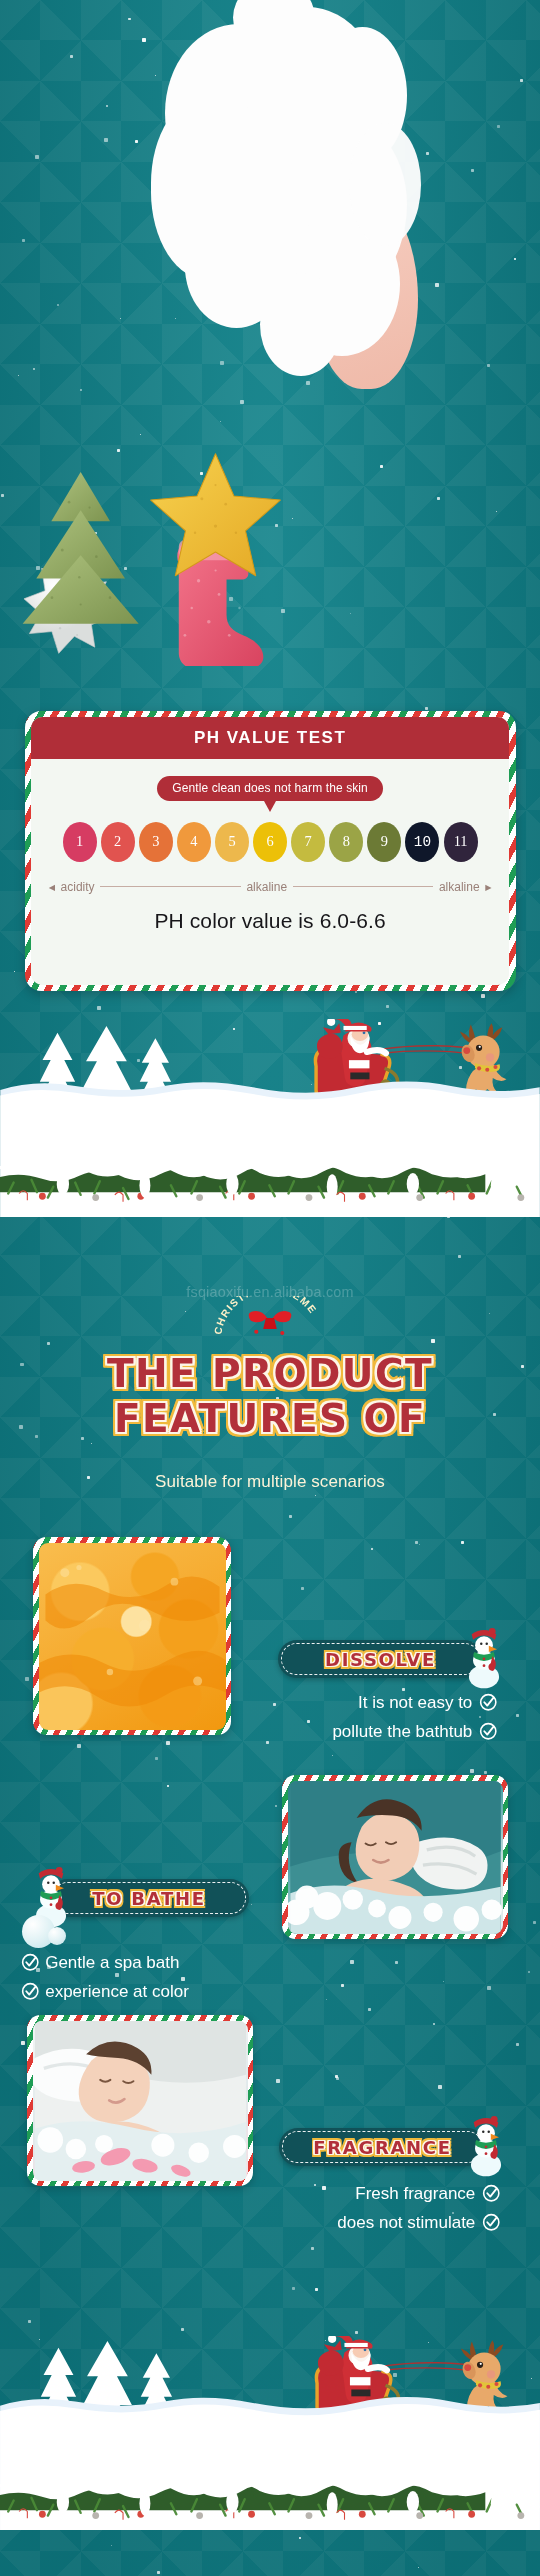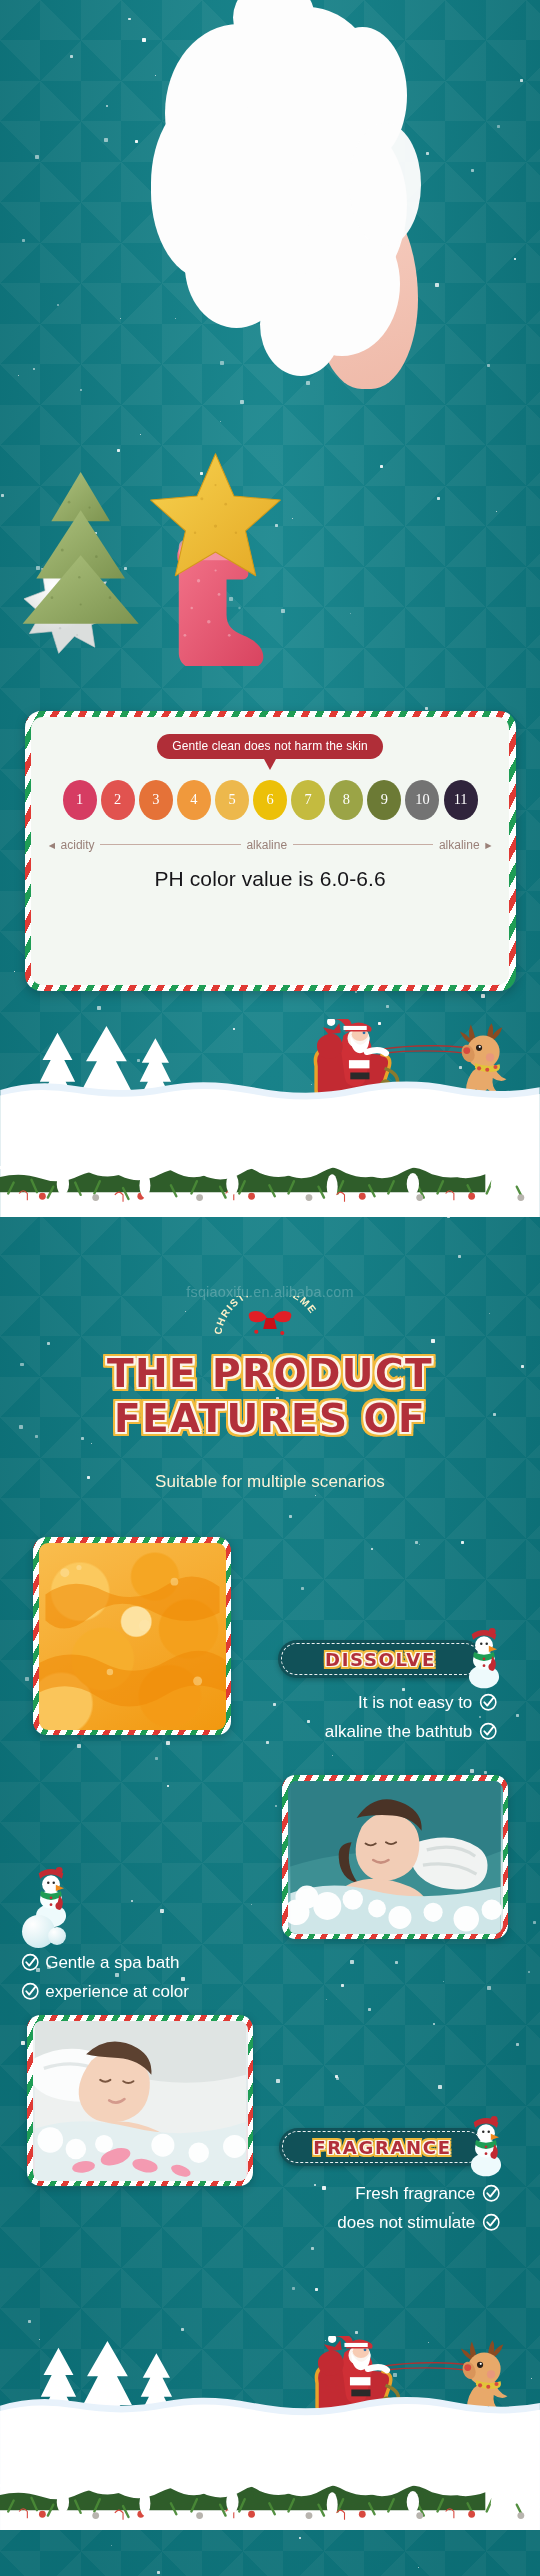--- a/index.html
+++ b/index.html
@@ -503,20 +503,23 @@
               <circle cx="100" cy="50" r="1.6"></circle>
           </g>
         </svg>
       </div>
 
     </div>
   </div>
 
   <div class="ph-outer">
     <div class="ph-card">
+      <div class="ph-head">
+        <span>PH VALUE TEST</span>
+      </div>
 
       <div class="ph-bubble-wrap">
         <div class="ph-bubble">Gentle clean does not harm the skin</div>
         <div class="ph-bubble-tail"></div>
       </div>
 
       <div class="ph-scale" id="ph-scale">
           <div class="ph-dot" style="background: rgb(214, 60, 98);">
             <span>1</span>
           </div>
@@ -537,21 +540,21 @@
           </div>
           <div class="ph-dot" style="background: rgb(196, 187, 63);">
             <span>7</span>
           </div>
           <div class="ph-dot" style="background: rgb(155, 164, 70);">
             <span>8</span>
           </div>
           <div class="ph-dot" style="background: rgb(108, 122, 53);">
             <span>9</span>
           </div>
-          <div class="ph-dot" style="background: #737373;">
+          <div class="ph-dot" style="background: #0f172a; font-family: Liberation Mono, monospace;">
             <span>10</span>
           </div>
           <div class="ph-dot" style="background: rgb(48, 36, 60);">
             <span>11</span>
           </div>
         </div>
 
       <div class="ph-axis">
         <span class="ar">◀</span>
         <span>acidity</span>
@@ -756,21 +759,21 @@
 
   <div class="flines" style="left:271px;top:1688px;width:226px;text-align:right;">
     <div class="fl" style="justify-content:flex-end;">
       <span>It is not easy to</span>
       <svg class="chk" viewBox="0 0 28 28">
         <circle cx="14" cy="14" r="11.5" fill="none" stroke="#fff" stroke-width="2.4"></circle>
         <path d="M8 14 l4.5 5 L22 7" fill="none" stroke="#fff" stroke-width="2.8" stroke-linecap="round" stroke-linejoin="round"></path>
       </svg>
     </div>
     <div class="fl" style="justify-content:flex-end;">
-      <span>alkaline the bathtub</span>
+      <span>pollute the bathtub</span>
       <svg class="chk" viewBox="0 0 28 28">
         <circle cx="14" cy="14" r="11.5" fill="none" stroke="#fff" stroke-width="2.4"></circle>
         <path d="M8 14 l4.5 5 L22 7" fill="none" stroke="#fff" stroke-width="2.8" stroke-linecap="round" stroke-linejoin="round"></path>
       </svg>
     </div>
   </div>
 
   <div class="photo" style="left:282px;top:1775px;width:226px;height:164px;">
     <div class="photo-in" style="background:linear-gradient(160deg,#2b7d86 0%,#4fa3a8 38%,#cfe3e2 70%,#e7eef0 100%);">
       <svg width="100%" height="100%" viewBox="0 0 330 240" style="position:absolute;inset:0;">
@@ -798,20 +801,23 @@
             <circle cx="136" cy="200" r="14"></circle>
             <circle cx="172" cy="214" r="18"></circle>
           <circle cx="224" cy="206" r="15"></circle>
             <circle cx="276" cy="216" r="20"></circle>
             <circle cx="316" cy="202" r="16"></circle>
         </g>
       </svg>
     </div>
   </div>
 
+  <div class="badge" style="left:49px;top:1879px;width:200px;">
+    <span>TO BATHE</span>
+  </div>
   <svg class="snowman" style="left:29px;top:1865px;" viewBox="0 0 64 92">
     <ellipse cx="32" cy="74" rx="22" ry="17" fill="#eefafc"></ellipse>
     <ellipse cx="32" cy="50" rx="16" ry="14" fill="#f7feff"></ellipse>
     <circle cx="32" cy="28" r="13" fill="#ffffff"></circle>
     <circle cx="28" cy="26" r="1.8" fill="#2a2a2a"></circle>
       <circle cx="36" cy="26" r="1.8" fill="#2a2a2a"></circle>
     <path d="M39 29 l12 5 l-12 4z" fill="#f08a1c"></path>
     <path d="M16 20 q16 -12 32 0 l2 -8 q-18 -12 -36 0z" fill="#c22a32"></path>
     <circle cx="44" cy="8" r="5" fill="#c22a32"></circle>
     <path d="M18 38 q14 8 28 0 q4 8 -2 10 q-12 6 -24 0 q-6 -4 -2 -10z" fill="#1f9d55"></path>

